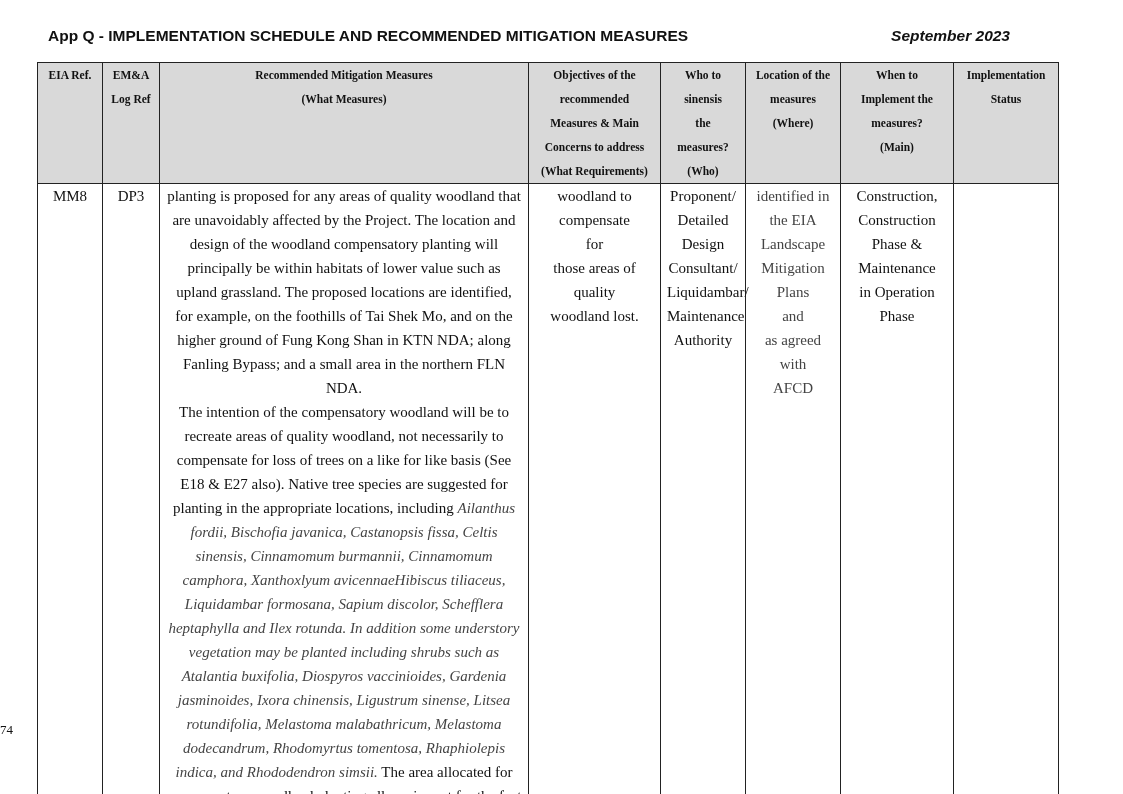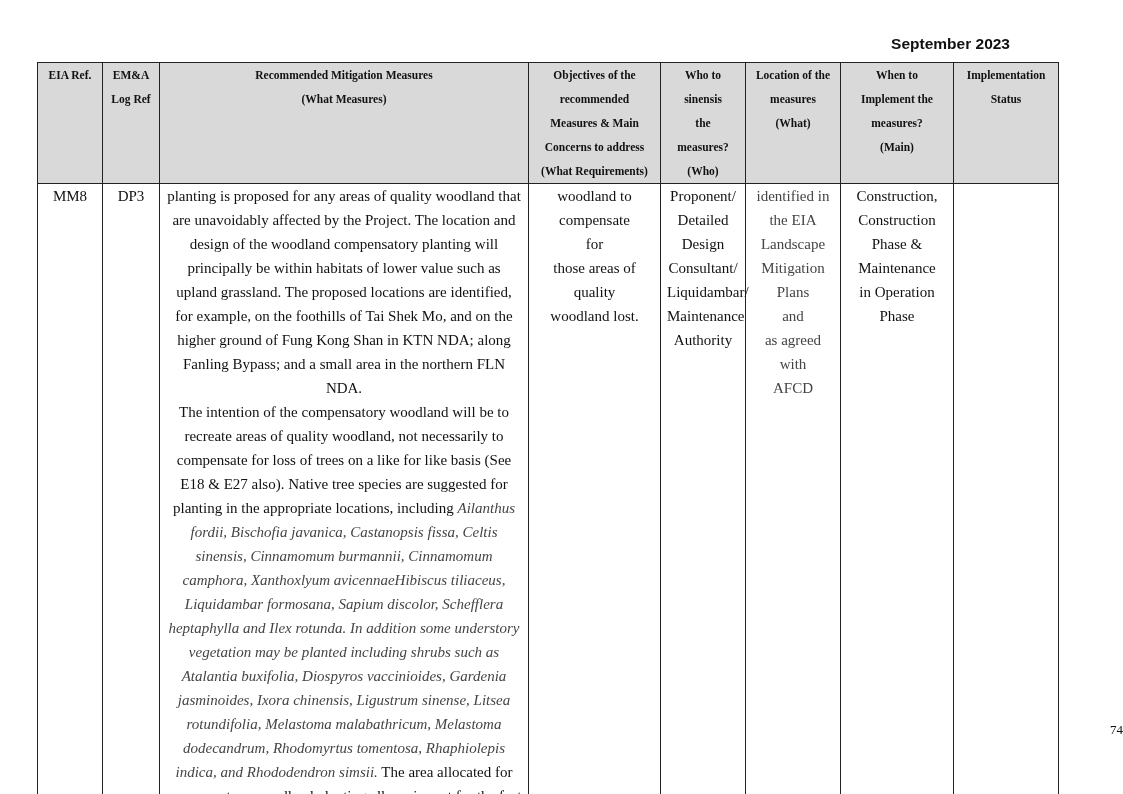--- a/index.html
+++ b/index.html
@@ -1,46 +1,47 @@
 <!DOCTYPE html>
 <html><head>
   <meta charset="utf-8">
   <style>
     html, body { margin: 0; padding: 0; background: #ffffff; }
     body { width: 1123px; height: 794px; position: relative; overflow: hidden; }
     .page-header {
       position: absolute; left: 48px; top: 27px; right: 113px;
       font-family: "Liberation Sans", sans-serif; font-weight: bold; font-size: 15.5px; color: #111;
     }
-    .page-header .date { position: absolute; right: 0; top: 8px; }
+    .page-header .date { position: absolute; right: 0; top: 0; font-style: italic; }
     table.sched {
       position: absolute; left: 37px; top: 62px;
       width: 1021px; border-collapse: collapse; table-layout: fixed;
       font-family: "Liberation Serif", serif; color: #111;
     }
     table.sched th, table.sched td {
       border: 1.5px solid #222; vertical-align: top; padding: 0 6px;
     }
     table.sched th {
       background: #d9d9d9; font-weight: bold; font-size: 11.5px;
       line-height: 24px; text-align: center; padding-top: 0; height: 118px;
     }
     table.sched td { font-size: 15px; line-height: 24px; height: 526px; text-align: center; }
     .hl { display: block; }
     .it { color: #444; }
     .it-inline { font-style: italic; color: #444; }
     .page-num {
-      position: absolute; left: 0; right: 0; top: 722px; text-align: right;
+      position: absolute; left: 0; right: 0; top: 722px; text-align: left;
       font-family: "Liberation Serif", serif; font-size: 13px; color: #111;
     }
   </style>
 </head>
 <body>
 
 <div class="page-header">
+  <span>App Q - IMPLEMENTATION SCHEDULE AND RECOMMENDED MITIGATION MEASURES</span>
   <span class="date">September 2023</span>
 </div>
 
 <table class="sched">
   <colgroup>
     <col style="width:65px">
       <col style="width:57px">
       <col style="width:369px">
       <col style="width:132px">
     <col style="width:85px">
@@ -71,21 +72,21 @@
       <th>
         <span class="hl">Who to</span>
         <span class="hl">sinensis</span>
         <span class="hl">the</span>
         <span class="hl">measures?</span>
         <span class="hl">(Who)</span>
       </th>
       <th>
         <span class="hl">Location of the</span>
         <span class="hl">measures</span>
-        <span class="hl">(What)</span>
+        <span class="hl">(Where)</span>
       </th>
       <th>
         <span class="hl">When to</span>
         <span class="hl">Implement the</span>
         <span class="hl">measures?</span>
         <span class="hl">(Main)</span>
       </th>
       <th>
         <span class="hl">Implementation</span>
         <span class="hl">Status</span>

